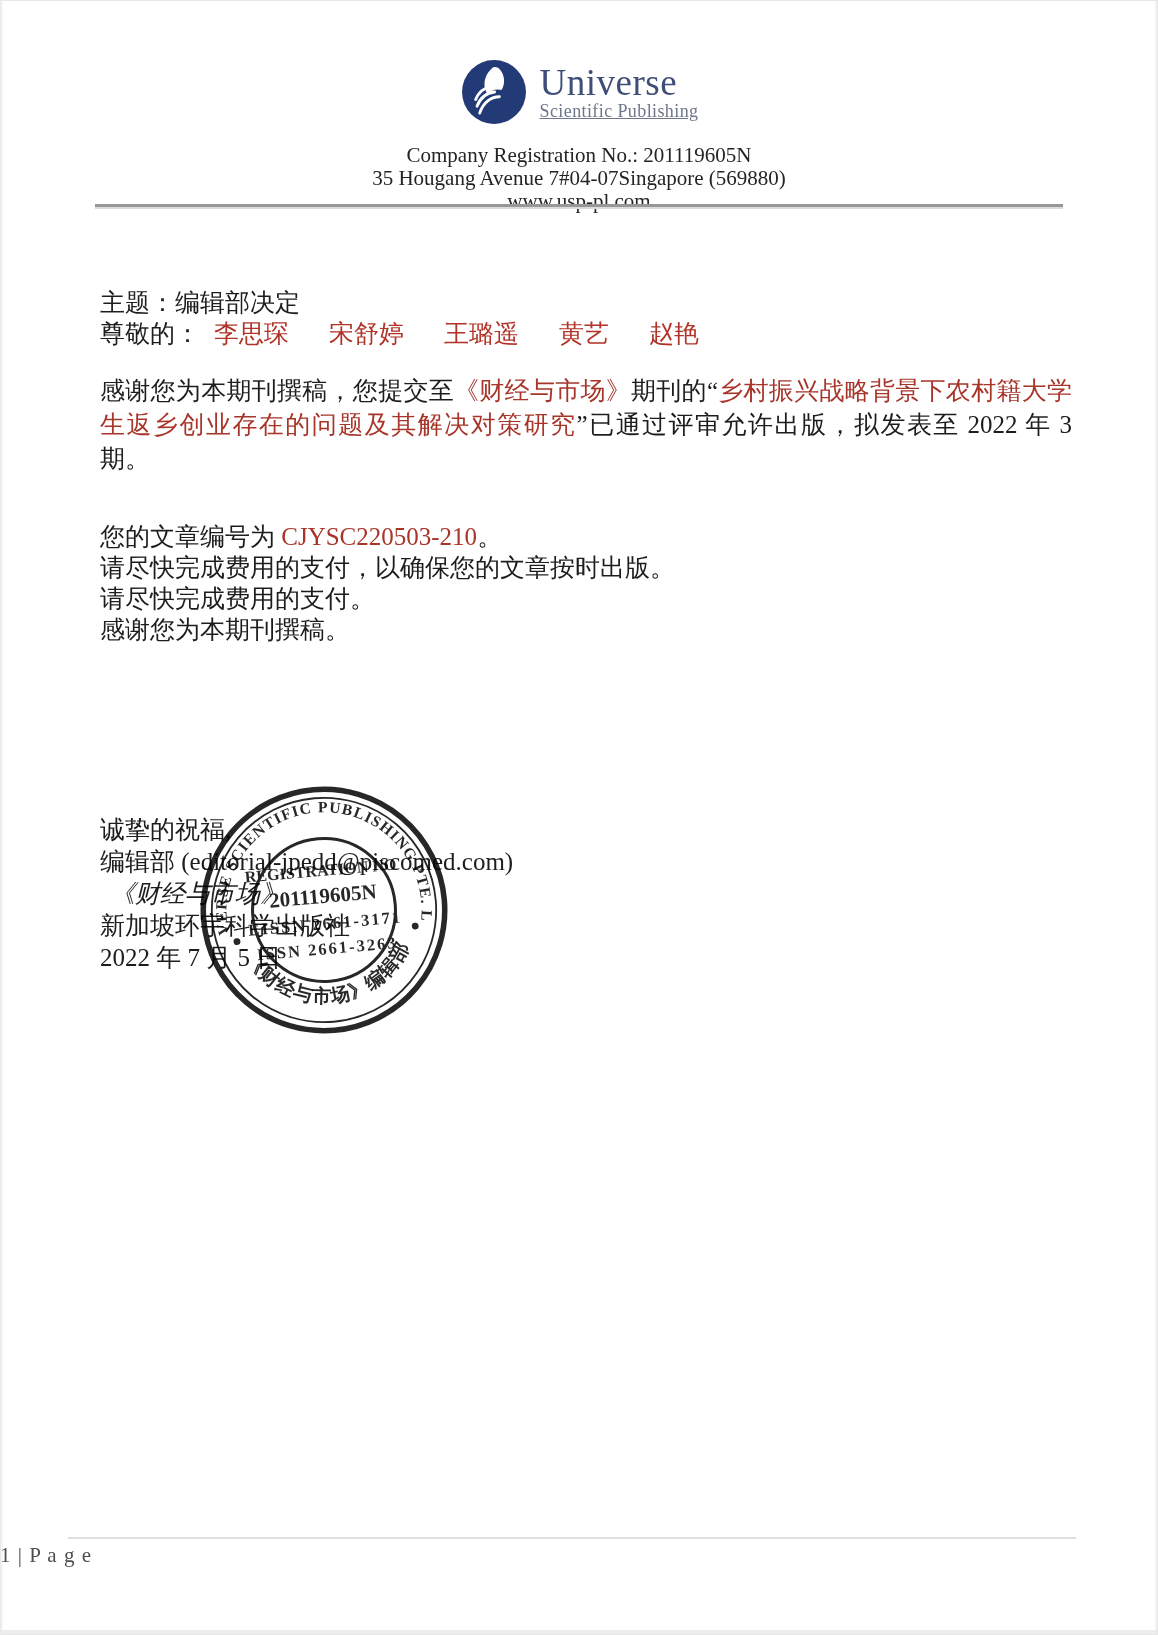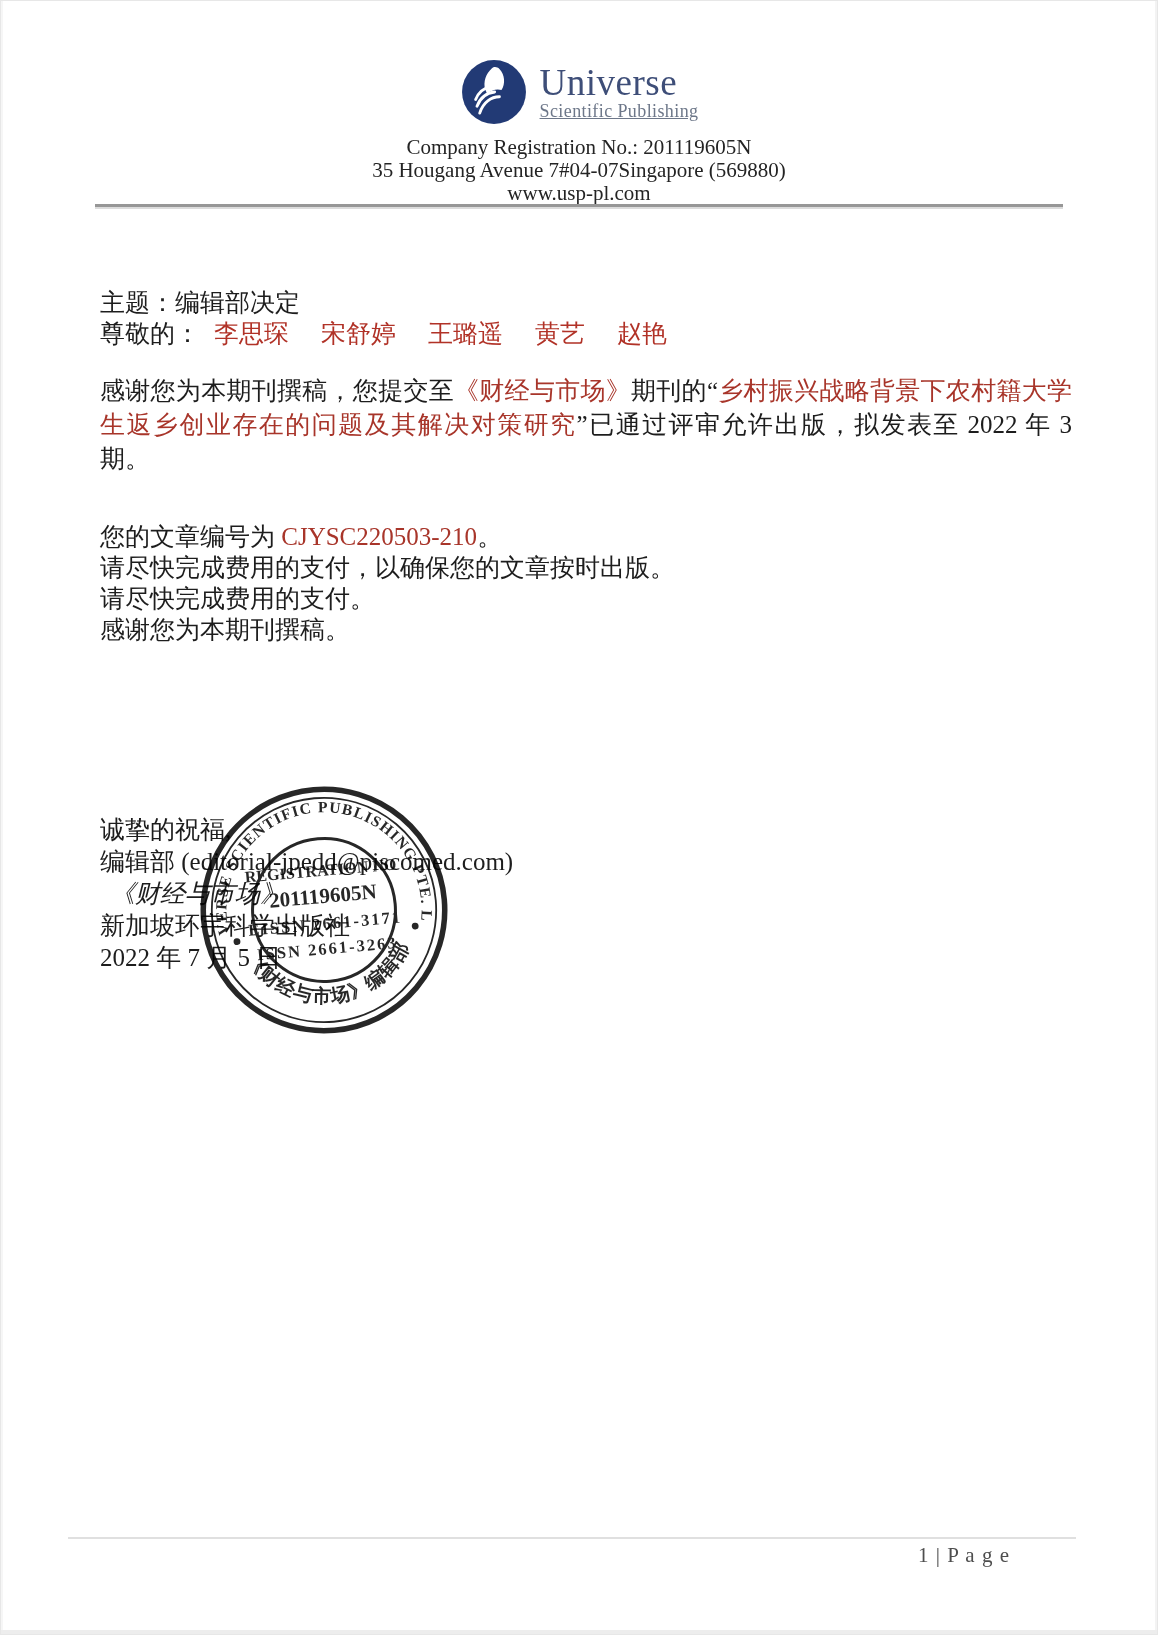--- a/index.html
+++ b/index.html
@@ -10,41 +10,41 @@
   .sheet{position:absolute;inset:0;background:#fff;border:1px solid #e7e7e7;
          box-shadow:inset 0 -4px 0 #ededed, inset -2px 0 0 #f3f3f3, inset 2px 0 0 #f6f6f6;}
   
   .header{position:absolute;top:58px;left:0;right:0;text-align:center;}
   .logo-row{display:flex;justify-content:center;align-items:center;gap:12px;}
   .logo-icon{width:68px;height:68px;flex:0 0 auto;}
   .brand-col{text-align:left;}
   .brand-name{font-size:37px;line-height:36px;color:#3e4e78;letter-spacing:.5px;}
   .brand-sub{font-size:18px;line-height:18px;color:#6d7789;letter-spacing:.4px;margin-top:1px;text-decoration:underline;}
   .hline{font-size:21px;line-height:23px;color:#242424;}
-  .hline.reg{margin-top:10px;}
+  .hline.reg{margin-top:18px;}
   .divider{position:absolute;top:204px;left:95px;width:968px;height:3px;
            background:#979797;border-bottom:2px solid #dcdcdc;}
   
   .btxt{font-size:25px;color:#1d1d1d;}
   .red{color:#a8352a;}
   .subject{position:absolute;top:287px;left:100px;line-height:31px;}
   .salutation{position:absolute;top:318px;left:100px;line-height:31px;}
-  .salutation .name{color:#b13227;margin-left:32px;}
+  .salutation .name{color:#b13227;margin-left:40px;}
   .salutation .name:first-of-type{margin-left:14px;}
   .para{position:absolute;top:374px;left:100px;width:972px;line-height:34px;text-align:justify;}
   .block2{position:absolute;top:521px;left:100px;line-height:31px;}
   .closing{position:absolute;top:814px;left:100px;line-height:32px;}
   .closing .line.italic{font-style:italic;padding-left:10px;}
   
   .stamp{position:absolute;left:158px;top:744px;width:332px;height:332px;
          transform:rotate(-5deg);mix-blend-mode:multiply;opacity:.93;}
   .stamp text{fill:#161616;font-family:"Liberation Serif","DejaVu Serif",serif;font-weight:bold;}
   
   .footer-line{position:absolute;top:1537px;left:68px;width:1008px;height:2px;background:#e0e0e0;}
-  .footer-text{position:absolute;top:1543px;left:0;width:1010px;text-align:right;
+  .footer-text{position:absolute;top:1543px;left:0;width:1010px;text-align:left;
                font-size:21px;color:#4e4e4e;letter-spacing:1px;}
 </style>
 </head>
 <body>
 
 <div class="sheet"></div>
 
 <div class="header">
   <div class="logo-row">
     <svg class="logo-icon" viewBox="0 0 100 100">

